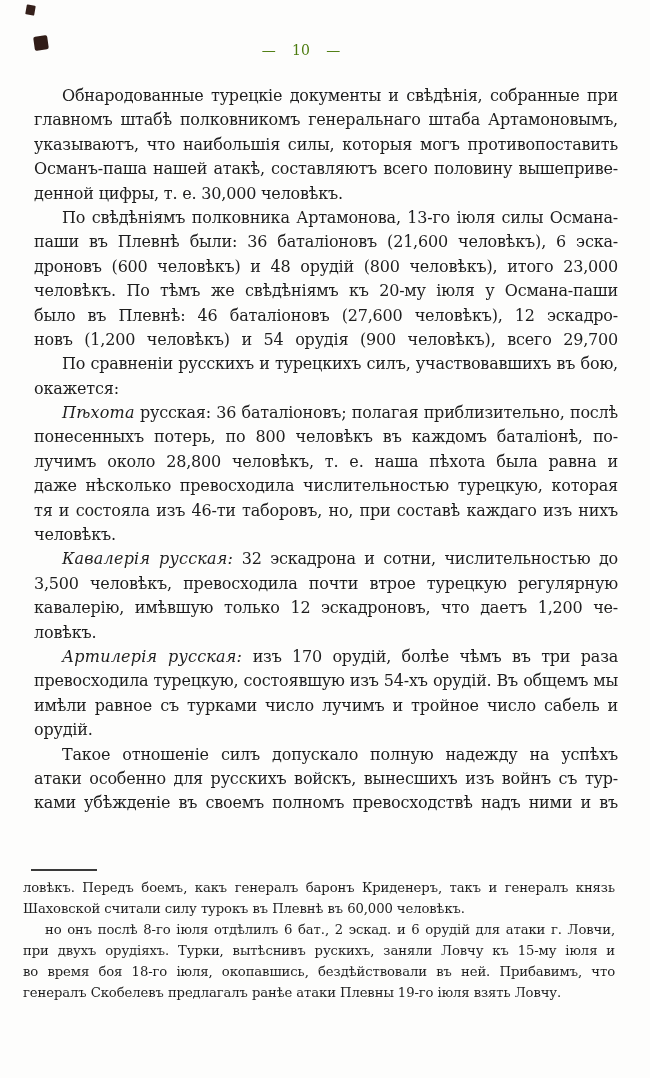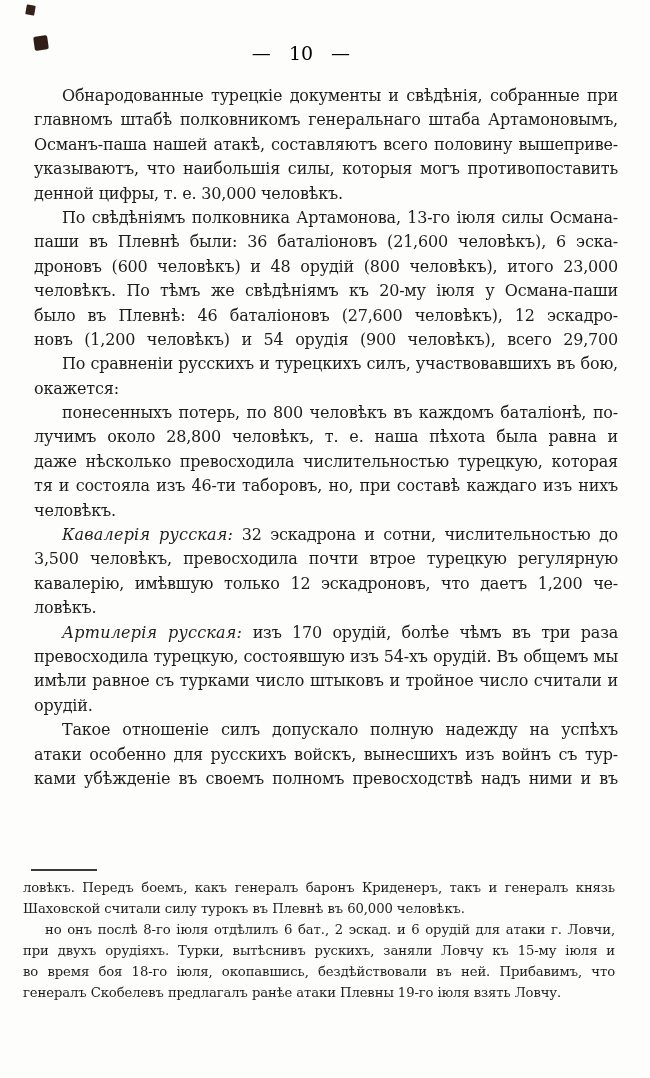--- a/index.html
+++ b/index.html
@@ -5,21 +5,21 @@
   html,body{margin:0;padding:0;}
   body{
     width:650px;height:1078px;
     background:#fdfdfc;
     position:relative;overflow:hidden;
     font-family:"DejaVu Serif","Liberation Serif",serif;
     color:#1d1d1d;
   }
   .page-number{
     position:absolute;top:42px;left:0;width:602px;
-    text-align:center;font-size:19px;word-spacing:12px;color:#000000;
+    text-align:center;font-size:14px;word-spacing:12px;color:#4d7c0f;
   }
   .stain-1{
     position:absolute;left:26px;top:5px;width:9px;height:10px;
     background:#35201b;transform:rotate(10deg);border-radius:1px;
   }
   .stain-2{
     position:absolute;left:34px;top:36px;width:14px;height:14px;
     background:#311d18;transform:rotate(-8deg);border-radius:2px;
   }
   .body-text{
@@ -51,53 +51,54 @@
 
 <div class="stain-1"></div>
 <div class="stain-2"></div>
 
 <div class="page-number">— 10 —</div>
 
 <div class="body-text">
     <div class="para indent">
       <div class="line">Обнародованные турецкіе документы и свѣдѣнія, собранные при</div>
       <div class="line">главномъ штабѣ полковникомъ генеральнаго штаба Артамоновымъ,</div>
+      <div class="line">указываютъ, что наибольшія силы, которыя могъ противопоставить</div>
       <div class="line">Османъ-паша нашей атакѣ, составляютъ всего половину вышеприве-</div>
-      <div class="line">указываютъ, что наибольшія силы, которыя могъ противопоставить</div>
       <div class="line final">денной цифры, т. е. 30,000 человѣкъ.</div>
     </div>
     <div class="para indent">
       <div class="line">По свѣдѣніямъ полковника Артамонова, 13-го іюля силы Османа-</div>
       <div class="line">паши въ Плевнѣ были: 36 баталіоновъ (21,600 человѣкъ), 6 эска-</div>
       <div class="line">дроновъ (600 человѣкъ) и 48 орудій (800 человѣкъ), итого 23,000</div>
       <div class="line">человѣкъ. По тѣмъ же свѣдѣніямъ къ 20-му іюля у Османа-паши</div>
       <div class="line">было въ Плевнѣ: 46 баталіоновъ (27,600 человѣкъ), 12 эскадро-</div>
       <div class="line">новъ (1,200 человѣкъ) и 54 орудія (900 человѣкъ), всего 29,700</div>
     </div>
     <div class="para indent">
       <div class="line">По сравненіи русскихъ и турецкихъ силъ, участвовавшихъ въ бою,</div>
       <div class="line final">окажется:</div>
     </div>
     <div class="para indent">
+      <div class="line"><i>Пѣхота</i> русская: 36 баталіоновъ; полагая приблизительно, послѣ</div>
       <div class="line">понесенныхъ потерь, по 800 человѣкъ въ каждомъ баталіонѣ, по-</div>
       <div class="line">лучимъ около 28,800 человѣкъ, т. е. наша пѣхота была равна и</div>
       <div class="line">даже нѣсколько превосходила числительностью турецкую, которая хо-</div>
       <div class="line">тя и состояла изъ 46-ти таборовъ, но, при составѣ каждаго изъ нихъ</div>
       <div class="line final">человѣкъ.</div>
     </div>
     <div class="para indent">
       <div class="line"><i>Кавалерія русская:</i> 32 эскадрона и сотни, числительностью до</div>
       <div class="line">3,500 человѣкъ, превосходила почти втрое турецкую регулярную</div>
       <div class="line">кавалерію, имѣвшую только 12 эскадроновъ, что даетъ 1,200 че-</div>
       <div class="line final">ловѣкъ.</div>
     </div>
     <div class="para indent">
       <div class="line"><i>Артилерія русская:</i> изъ 170 орудій, болѣе чѣмъ въ три раза</div>
       <div class="line">превосходила турецкую, состоявшую изъ 54-хъ орудій. Въ общемъ мы</div>
-      <div class="line">имѣли равное съ турками число штыковъ и тройное число считали и</div>
+      <div class="line">имѣли равное съ турками число лучимъ и тройное число сабель и</div>
       <div class="line final">орудій.</div>
     </div>
     <div class="para indent">
       <div class="line">Такое отношеніе силъ допускало полную надежду на успѣхъ</div>
       <div class="line">атаки особенно для русскихъ войскъ, вынесшихъ изъ войнъ съ тур-</div>
       <div class="line">ками убѣжденіе въ своемъ полномъ превосходствѣ надъ ними и въ</div>
     </div>
   </div>
 
 <div class="footnote-rule"></div>

